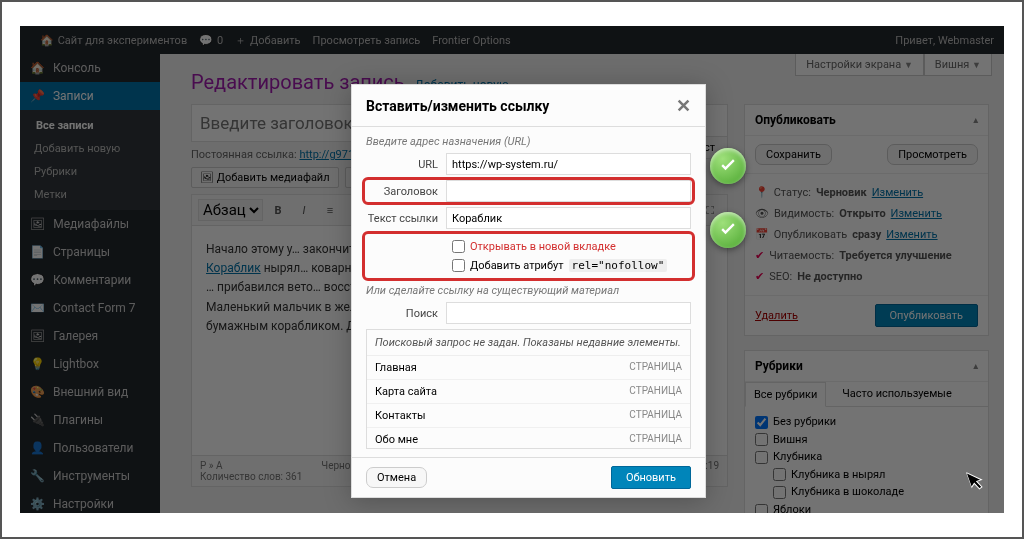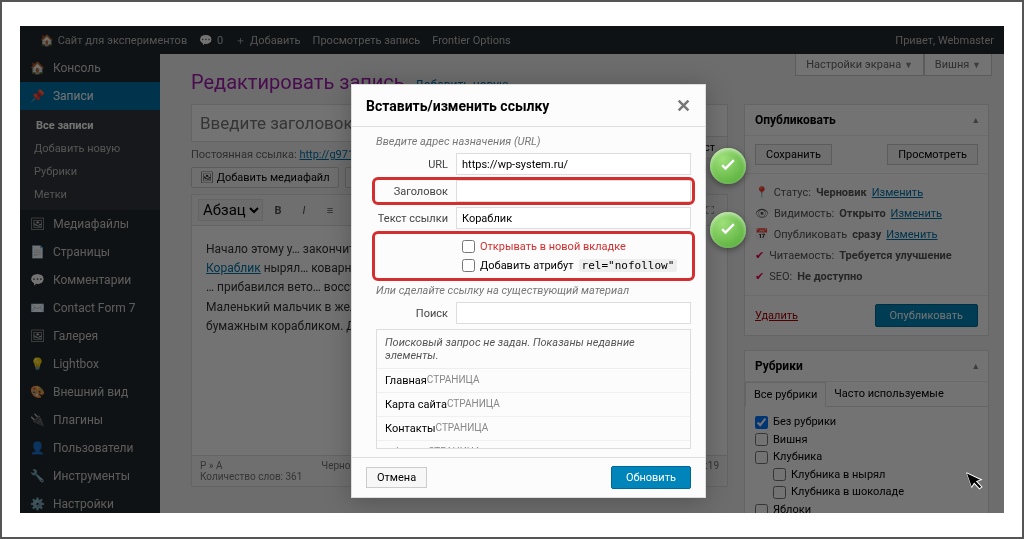--- a/index.html
+++ b/index.html
@@ -48,49 +48,49 @@
 .status-bar { border: 1px solid #ddd; border-top: none; background: #f5f5f5; padding: 4px 8px; font-size: 10px; color: #777; display: flex; justify-content: space-between; }
 
 
 .metabox { border: 1px solid #ddd; background: #fff; margin-bottom: 14px; }
 .metabox h3 { font-size: 12px; font-weight: bold; padding: 8px 10px; border-bottom: 1px solid #eee; display: flex; justify-content: space-between; align-items: center; }
 .metabox .body { padding: 8px 10px; font-size: 11px; color: #555; }
 .metabox .body .row { padding: 4px 0; display: flex; align-items: center; gap: 5px; }
 .metabox .body .row a { color: #0073aa; text-decoration: underline; }
 .metabox .actions { border-top: 1px solid #eee; padding: 8px 10px; display: flex; justify-content: space-between; align-items: center; }
 .pub-actions-top { border-bottom: 1px solid #eee; padding: 8px 10px; display:flex; justify-content: space-between; }
-.btn-sm { border: 1px solid #ccc; background: #f7f7f7; padding: 3px 10px; font-size: 11px; border-radius: 0; cursor: pointer; }
+.btn-sm { border: 1px solid #ccc; background: #f7f7f7; padding: 3px 10px; font-size: 11px; border-radius: 7px; cursor: pointer; }
 .btn-primary { background: #0085ba; border: 1px solid #006799; color: #fff; padding: 4px 14px; font-size: 11px; border-radius: 2px; cursor: pointer; }
 .del-link { color: #a00; text-decoration: underline; font-size: 11px; cursor: pointer; }
-.cat-tabs { display: flex; font-size: 11px; border-bottom: 1px solid #ddd; }
+.cat-tabs { display: flex; font-size: 11px; border-bottom: 1px solid #ddd; gap: 8px; }
 .cat-tabs div { padding: 5px 8px; cursor: pointer; }
 .cat-tabs div.act { border: 1px solid #ddd; border-bottom: 1px solid #fff; margin-bottom: -1px; background: #fff; }
 .cat-list { padding: 6px 10px; font-size: 11px; max-height: 120px; overflow: auto; }
 .cat-list label { display: block; padding: 2px 0; }
 .cat-list .indent { padding-left: 18px; }
 .cat-list input[type=checkbox] { margin-right: 5px; vertical-align: middle; }
 .cat-list input:checked + span { }
 
 
 .modal-wrap { position: absolute; top: 58px; left: 331px; width: 355px; background: #fcfcfc; border: 1px solid #ddd; box-shadow: 0 3px 25px rgba(0,0,0,0.25); z-index: 10; font-size: 12px; }
 .modal-head { display: flex; justify-content: space-between; align-items: center; padding: 10px 14px; border-bottom: 1px solid #ddd; }
 .modal-head h2 { font-size: 14px; font-weight: bold; }
 .modal-close { font-size: 18px; color: #777; cursor: pointer; font-weight: bold; }
-.modal-body { padding: 8px 14px; margin-left: 10px; }
+.modal-body { padding: 8px 14px; }
 .modal-body .hint { font-style: italic; color: #777; font-size: 11px; margin-bottom: 4px; }
 .form-row { display: flex; align-items: center; margin: 5px 0; }
 .form-row label { width: 80px; text-align: right; padding-right: 8px; font-size: 11px; color: #444; }
 .form-row input[type=text] { flex: 1; border: 1px solid #ddd; padding: 3px 5px; font-size: 11px; height: 22px; }
 .highlight-red { position: relative; }
 .highlight-red::after { content: ""; position: absolute; left: -4px; right: -4px; top: -3px; bottom: -3px; border: 3px solid #d32f2f; border-radius: 6px; pointer-events: none; }
 .checkbox-row { display: flex; align-items: center; padding: 3px 0 3px 86px; font-size: 11px; gap: 5px; }
 .checkbox-row code { background: #eee; padding: 0 3px; border-radius: 2px; font-family: monospace; }
 .search-results { border: 1px solid #ddd; margin-top: 4px; max-height: 120px; overflow: auto; }
 .search-results .msg { font-style: italic; color: #555; padding: 6px 8px; font-size: 11px; border-bottom: 1px solid #eee; }
-.search-results .res-row { display: flex; padding: 5px 8px; font-size: 11px; border-bottom: 1px solid #f0f0f0; cursor: pointer; }
+.search-results .res-row { display: flex; justify-content: space-between; padding: 5px 8px; font-size: 11px; border-bottom: 1px solid #f0f0f0; cursor: pointer; }
 .search-results .res-row .type { color: #888; font-size: 10px; }
 .modal-foot { border-top: 1px solid #ddd; padding: 8px 14px; display: flex; justify-content: space-between; align-items: center; }
 
 
 .green-arrow { position: absolute; width: 36px; height: 36px; z-index: 12; }
 .green-arrow .circle { width: 100%; height: 100%; border-radius: 50%; background: radial-gradient(circle at 35% 30%, #9ee07a, #4aa52e); box-shadow: 0 2px 6px rgba(0,0,0,0.4), inset 0 2px 4px rgba(255,255,255,0.6); display: flex; align-items: center; justify-content: center; }
 .green-arrow svg { width: 20px; height: 20px; fill: #fff; }
 
 .cursor-img { position: absolute; right: 18px; bottom: 18px; z-index: 20; font-size: 16px; color: #000; transform: rotate(-20deg); }
 .gear-caret { color:#888; font-size:9px; }

